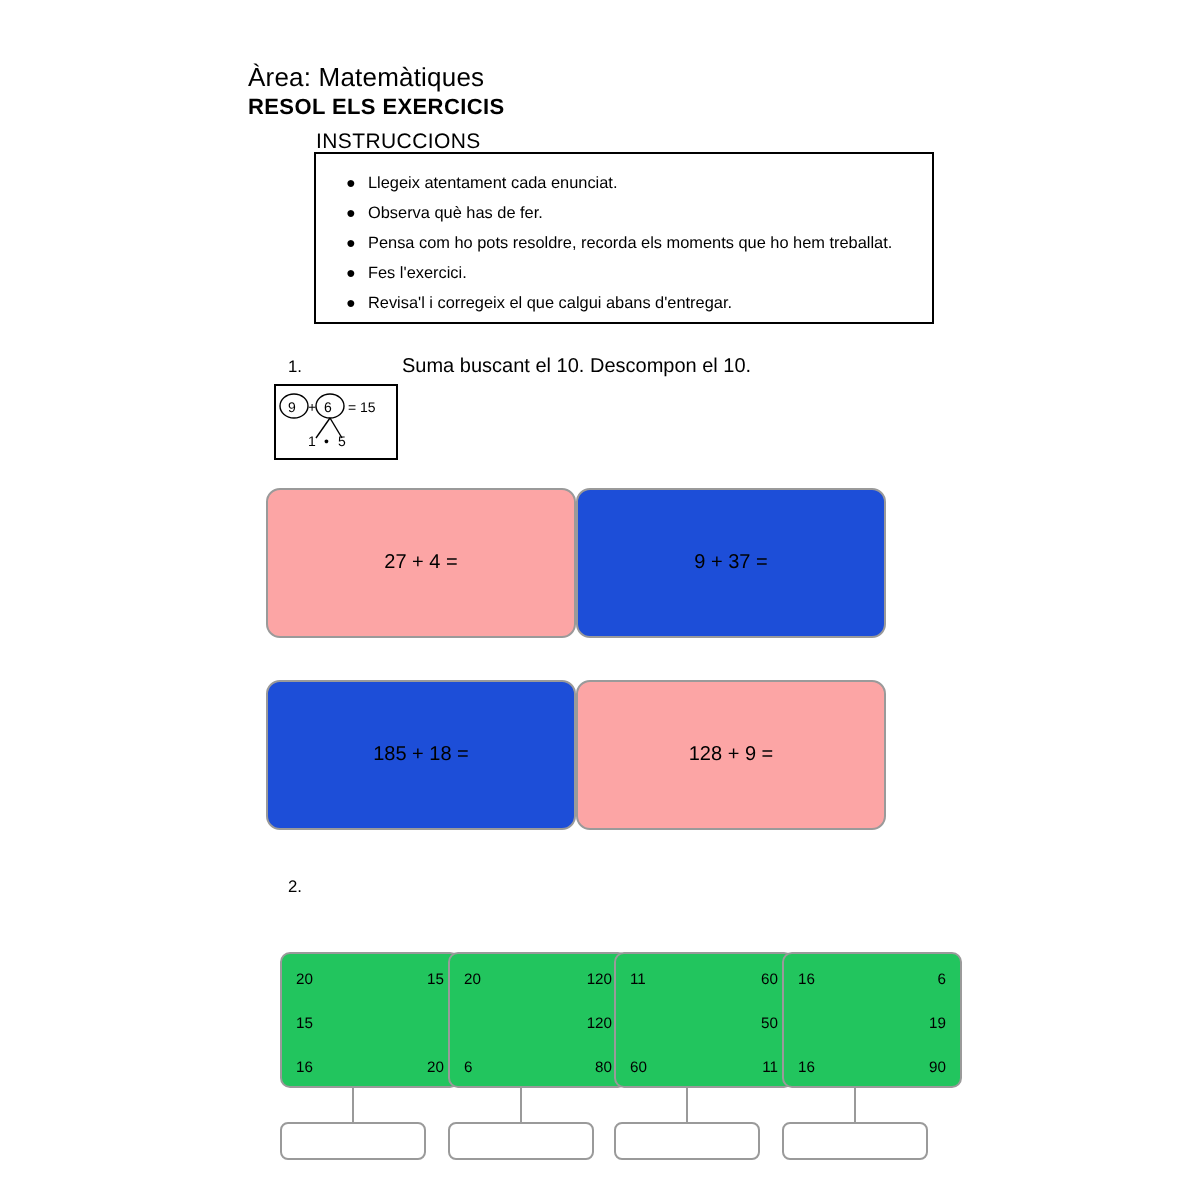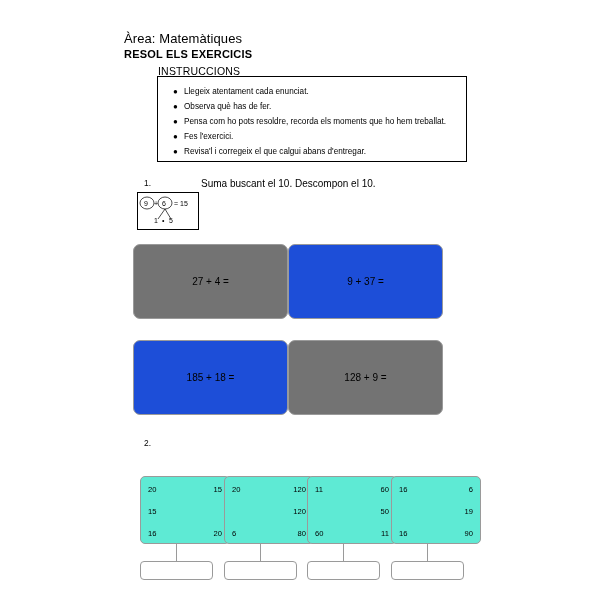--- a/index.html
+++ b/index.html
@@ -106,21 +106,21 @@
     width: 155px;
     height: 75px;
     border: 1px solid #9a9a9a;
     border-radius: 7px;
     box-sizing: border-box;
     display: flex;
     align-items: center;
     justify-content: center;
     font-size: 10px;
   }
-  .sum-box.shaded { background: #737373; }
+  .sum-box.shaded { background: #fca5a5; }
   .sum-box.plain { background: #1d4ed8; }
   #sum-a { left: 133px; top: 244px; }
   #sum-b { left: 288px; top: 244px; }
   #sum-c { left: 133px; top: 340px; }
   #sum-d { left: 288px; top: 340px; }
 
   .ex2-num {
     position: absolute;
     left: 144px;
     top: 438px;
@@ -140,21 +140,21 @@
     top: 476px;
     width: 73px;
   }
   .sac .grid {
     width: 90px;
     height: 68px;
     border: 1px solid #9a9a9a;
     border-radius: 5px;
     box-sizing: border-box;
     position: relative;
-    background: #5eead4;
+    background: #22c55e;
   }
   .sac .cell {
     position: absolute;
     font-size: 7.6px;
   }
   .sac .c-tl { left: 7px; top: 8px; }
   .sac .c-tr { right: 7px; top: 8px; }
   .sac .c-ml { left: 7px; top: 30px; }
   .sac .c-mr { right: 7px; top: 30px; }
   .sac .c-bl { left: 7px; top: 52px; }

